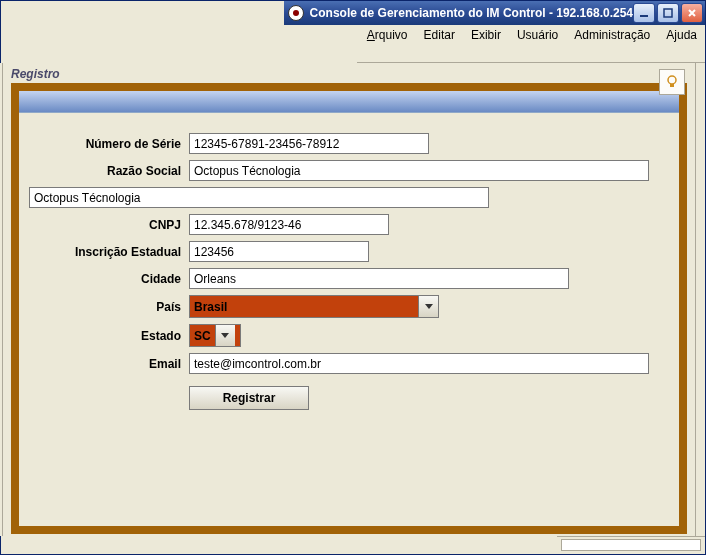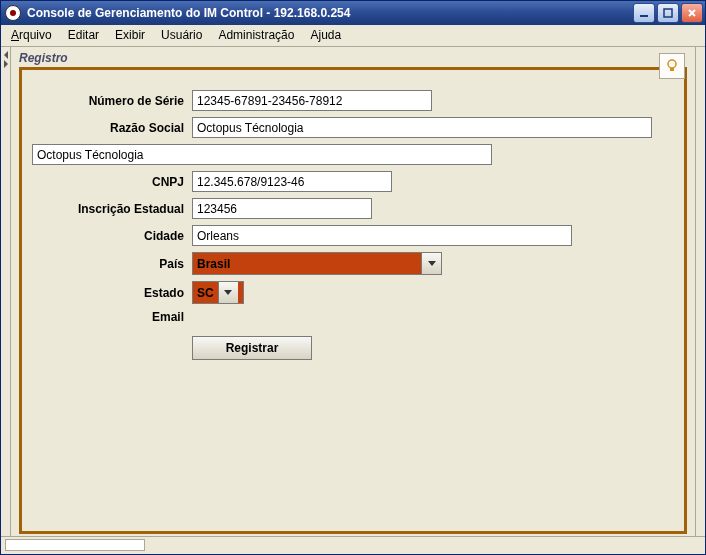--- a/index.html
+++ b/index.html
@@ -11,20 +11,21 @@
       height: 555px;
       overflow: hidden;
     }
     .window {
       width: 706px;
       height: 555px;
       border: 1px solid #0a246a;
       background: #ece9d8;
       display: flex;
       flex-direction: column;
+      align-items: flex-end;
     }
     .titlebar {
       height: 24px;
       background: linear-gradient(to bottom, #4a6fb3 0%, #2a4a93 50%, #1a3a7a 100%);
       display: flex;
       align-items: center;
       color: #fff;
       font-weight: bold;
       padding: 0 2px 0 4px;
     }
@@ -44,21 +45,21 @@
       background: linear-gradient(to bottom, #e8f0fb, #a8c0e8);
       border: 1px solid #2a4a93;
       border-radius: 3px;
       display: flex; align-items: center; justify-content: center;
       font-family: Tahoma; font-size: 10px; font-weight: bold;
       color: #1a3a7a;
     }
     .win-btn.close { background: linear-gradient(to bottom, #f8b0a0, #e06040); color:#fff; }
     .win-btn svg { display: block; }
     .menubar {
-      height: 22px;
+      height: 38px;
       background: #ece9d8;
       border-bottom: 1px solid #aca899;
       display: flex;
       align-items: stretch;
       padding-left: 2px;
     }
     .menu-item {
       padding: 3px 8px;
       cursor: default;
       color: #000;
@@ -111,23 +112,23 @@
       position: absolute;
       top: 6px; right: 10px;
       width: 26px; height: 26px;
       background: #fdfcf9;
       border: 1px solid #aca899;
       display: flex; align-items: center; justify-content: center;
     }
     .help-btn svg { display:block; }
     .card {
       flex: 1;
-      border: 3px solid #a16207;
-      background: #ece9d8;
-      display: flex; flex-direction: row;
+      border: 8px solid #a16207;
+      background: #ece9d8;
+      display: flex; flex-direction: column;
       min-height: 0;
     }
     .card-header {
       height: 22px;
       background: linear-gradient(to bottom, #c4d4f0, #6a8ac4);
       border-bottom: 1px solid #8fa8c8;
     }
     .form-area {
       padding: 20px 30px 10px 10px;
     }
@@ -294,20 +295,21 @@
               <div class="combo-text">SC</div>
               <div class="combo-btn">
                   <span></span>
                 </div>
             </div>
           </div>
 
 
           <div class="form-row">
             <div class="form-label">Email</div>
+            <input class="form-input" style="width: 460px;" value="teste@imcontrol.com.br">
           </div>
 
           <div class="form-row" style="margin-top:12px">
             <div class="form-label"></div>
             <button class="register-btn">Registrar</button>
           </div>
 
         </div>
       </div>
     </div>

